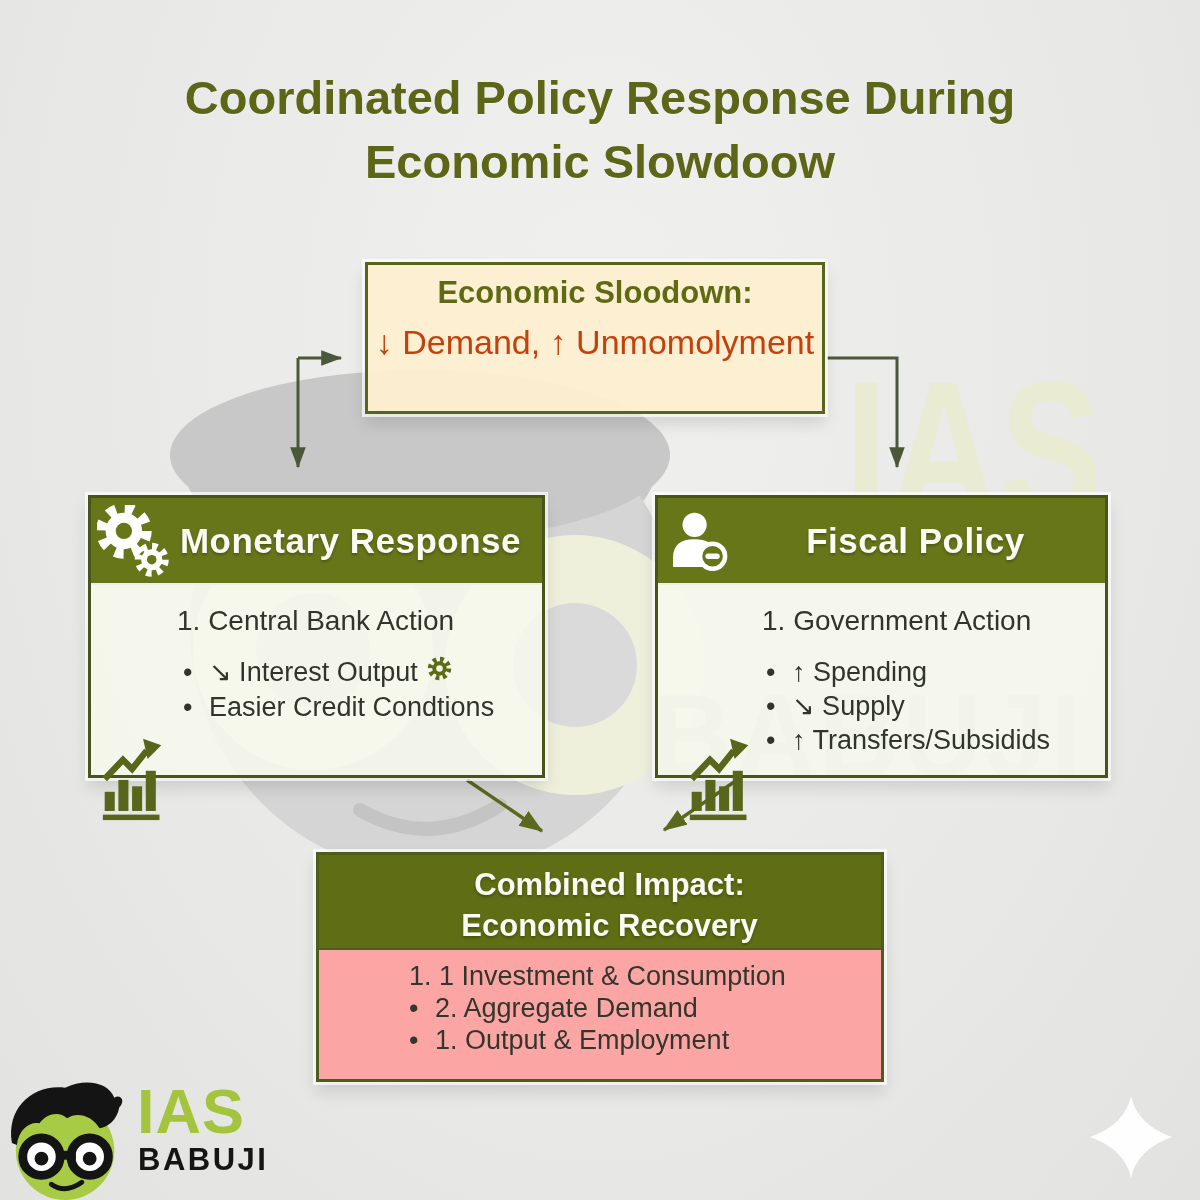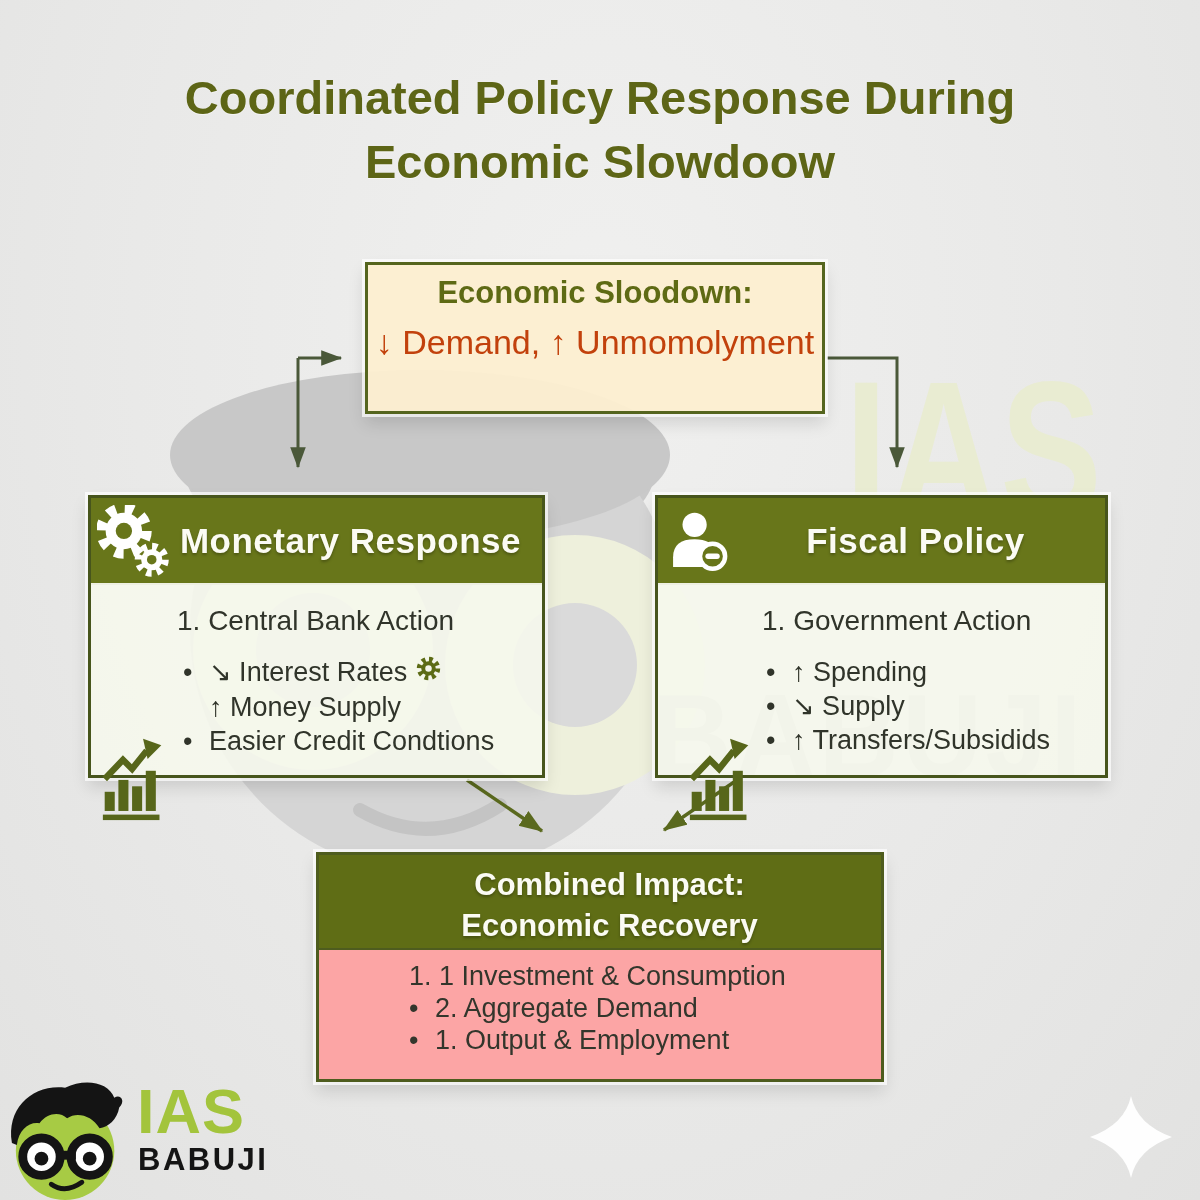--- a/index.html
+++ b/index.html
@@ -124,32 +124,28 @@
           <rect x="34" y="54" width="11" height="27"></rect>
           <rect x="49" y="37" width="11" height="44"></rect>
           <path d="M4 46 L24 25 L34 35 L50 15" stroke="#57661a" stroke-width="7" fill="none"></path>
           <polygon points="46,2 66,9 51,24"></polygon>
           <rect x="2" y="85" width="62" height="6"></rect>
         </svg>
       </span>
       <div class="bullet-lines">
         <div class="b-line">
           <span class="b-marker">•</span>
-          <span>↘ Interest Rates</span>
+          <span>↘ Interest Output</span>
           <span class="inline-gear">
             <svg width="27" height="27" viewBox="0 0 30 30">
               <circle cx="15" cy="15" r="9.5" fill="none" stroke="#5c6b15" stroke-width="7" stroke-dasharray="3.8 3.7"></circle>
               <circle cx="15" cy="15" r="8" fill="#5c6b15"></circle>
               <circle cx="15" cy="15" r="3.6" fill="#f3f5ea"></circle>
             </svg>
           </span>
-        </div>
-        <div class="b-line">
-          <span class="b-marker"></span>
-          <span>↑ Money Supply</span>
         </div>
         <div class="b-line">
           <span class="b-marker">•</span>
           <span>Easier Credit Condtions</span>
         </div>
       </div>
     </div>
   </div>
 
   <div id="fiscal-box" class="box policy-box">

